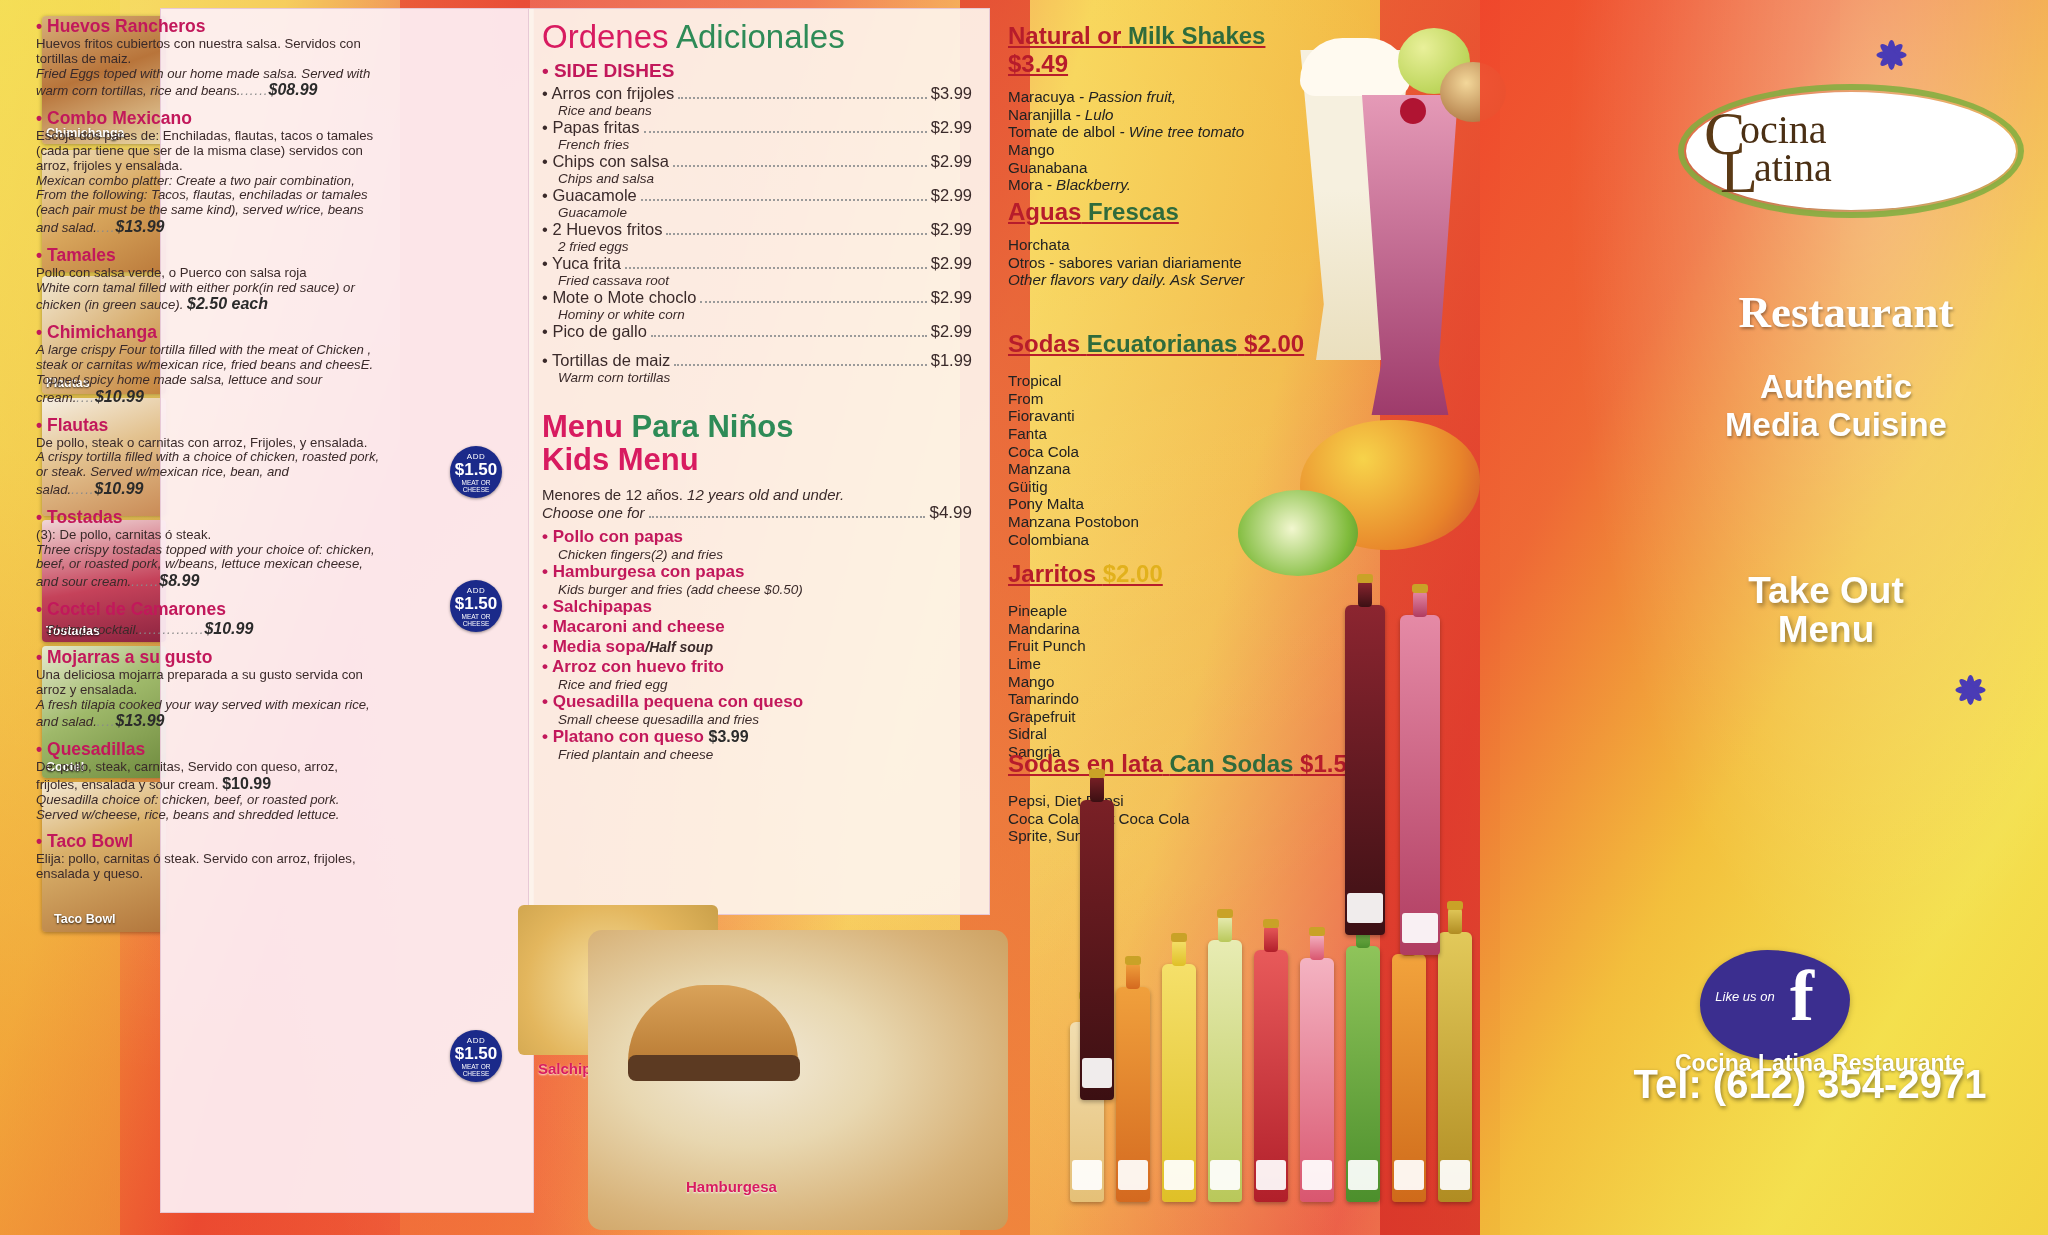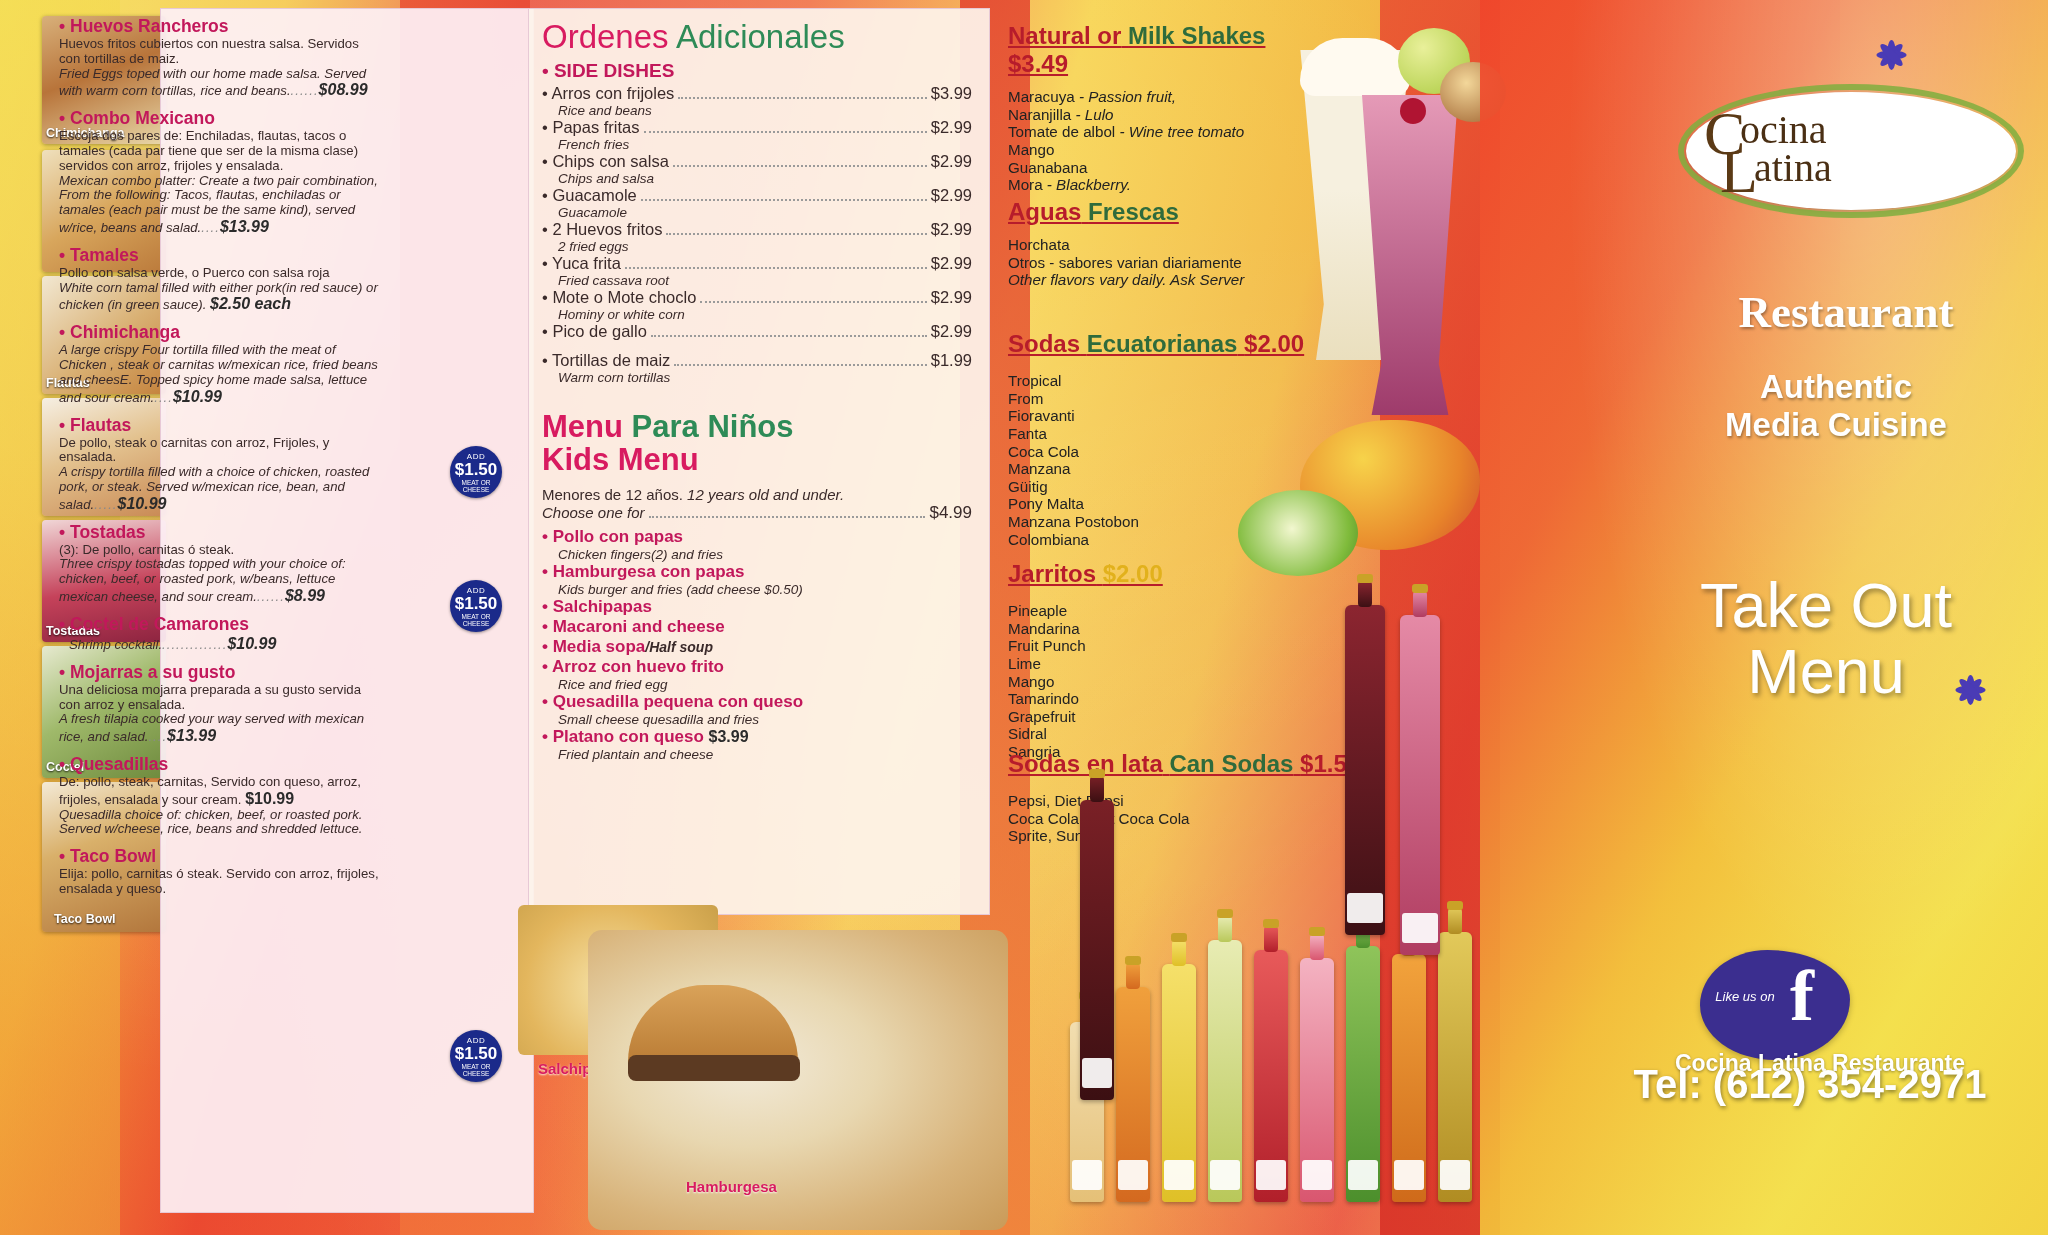--- a/index.html
+++ b/index.html
@@ -40,21 +40,21 @@
   #left-card{left:138px;top:8px;width:372px;bottom:22px;background:rgba(253,240,245,.93);}
   #mid-card{left:0px;top:8px;width:460px;height:905px;background:rgba(253,243,235,.93);}
   .itm-name{color:#c2185b;font-weight:bold;font-size:17.5px;}
   .bullet{color:#c2185b;font-weight:bold;}
   .desc{color:#3a2a2a;font-size:13.2px;line-height:1.12;}
   .desc-it{color:#3a2a2a;font-size:13.2px;font-style:italic;line-height:1.12;}
   .price{color:#2b2b2b;font-size:16px;font-weight:bold;}
   .dots{color:#8a8a8a;letter-spacing:1px;}
 
   .left-list{position:absolute;left:14px;top:16px;width:346px;}
-  .left-list .block{margin-bottom:9px;margin-left:23px;}
+  .left-list .block{margin-bottom:9px;}
 
   
   #photo-strip{position:absolute;left:20px;top:10px;width:124px;bottom:18px;}
   .photo{
     position:absolute;left:0;width:124px;border-radius:4px;
     box-shadow:0 1px 4px rgba(0,0,0,.35);
     overflow:hidden;
   }
   .photo .cap{
     position:absolute;left:4px;bottom:4px;color:#fff;font-size:12.5px;
@@ -115,21 +115,21 @@
     color:#fff;font-family:"Liberation Serif",serif;font-size:45px;font-weight:bold;
     text-shadow:1px 2px 3px rgba(0,0,0,.35);
   }
   .cover-auth{
     position:absolute;left:1636px;top:368px;width:400px;text-align:center;
     color:#fff;font-size:33px;font-weight:bold;line-height:1.15;
     text-shadow:1px 2px 3px rgba(0,0,0,.35);
   }
   .cover-take{
     position:absolute;left:1616px;top:572px;width:420px;text-align:center;
-    color:#fff;font-size:63px;font-weight:normal;line-height:1.05;
+    color:#fff;font-size:37px;font-weight:bold;line-height:1.05;
     text-shadow:2px 3px 5px rgba(0,0,0,.38);
   }
   .cover-fbname{
     position:absolute;left:1600px;top:1050px;width:440px;text-align:center;
     color:#fff;font-size:23px;font-weight:bold;text-shadow:0 1px 3px rgba(0,0,0,.4);
   }
   .cover-tel{
     position:absolute;left:1580px;top:1062px;width:460px;text-align:center;
     color:#fff;font-size:40px;font-weight:bold;text-shadow:1px 2px 4px rgba(0,0,0,.45);
   }

